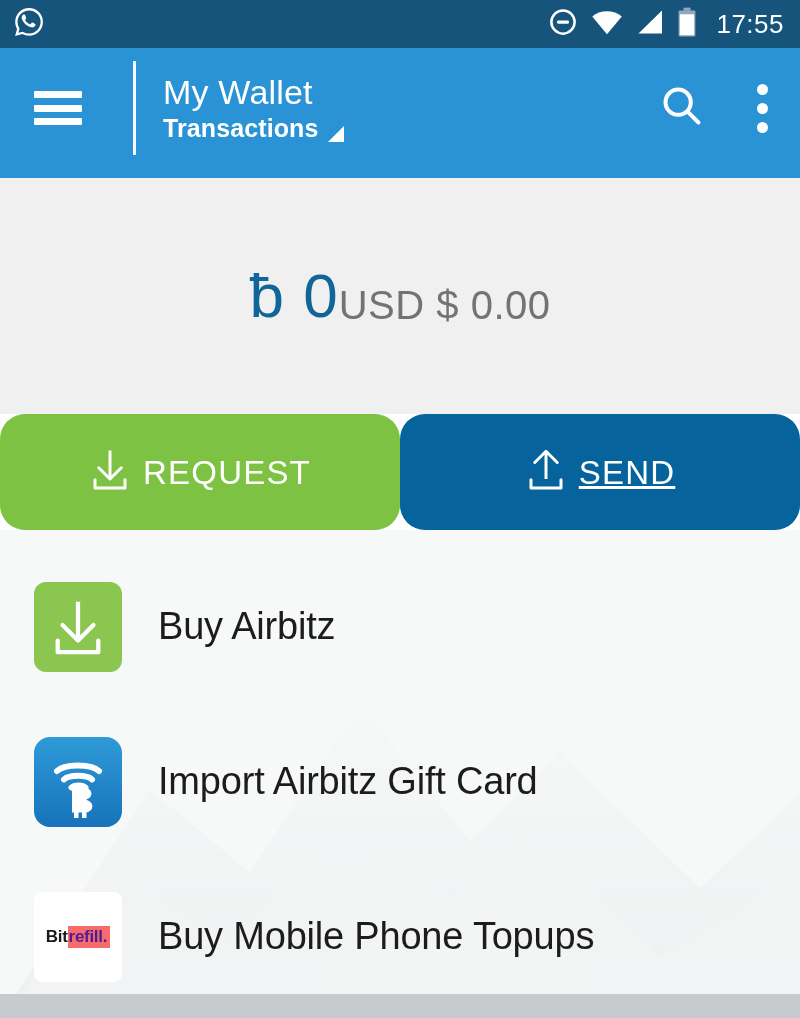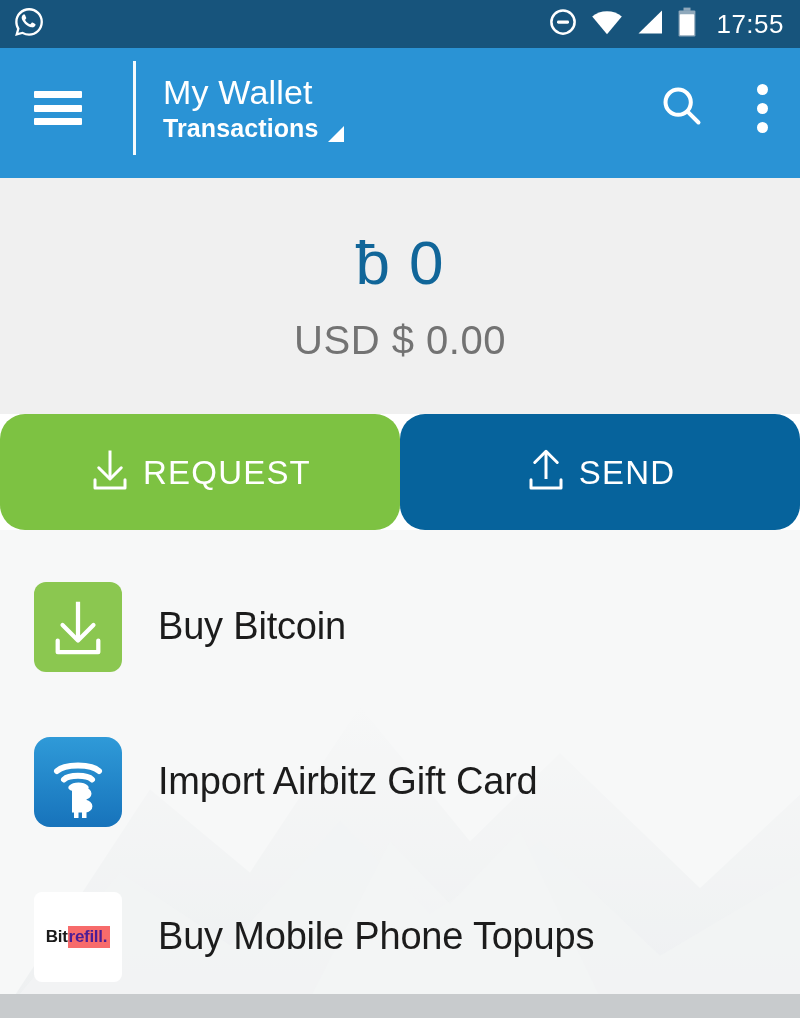--- a/index.html
+++ b/index.html
@@ -66,40 +66,40 @@
     margin-bottom:2px;
   }
   .appbar-actions{ margin-left:auto; display:flex; align-items:center; gap:46px; }
   .kebab{ display:flex; flex-direction:column; gap:8px; align-items:center; cursor:pointer; padding:6px; }
   .kebab i{ display:block; width:11px; height:11px; border-radius:50%; background:#ffffff; }
 
   
   .balance{
     flex:0 0 236px; height:236px;
     background:#f0f0f0;
-    display:flex; flex-direction:column;
+    display:flex; flex-direction:row;
     align-items:center; justify-content:center;
   }
   .balance-btc{
     color:#116699; font-size:62px; font-weight:400;
     line-height:70px; letter-spacing:1px;
   }
   .balance-fiat{
     color:#737373; font-size:40px; font-weight:400;
     line-height:48px; margin-top:18px; letter-spacing:0.5px;
   }
 
   
   .actions{ flex:0 0 116px; height:116px; display:flex; }
   .action-btn{
     flex:1; display:flex; align-items:center; justify-content:center;
     gap:12px; cursor:pointer; color:#ffffff;border-radius:25px;
   }
   .action-btn.request{ background:#7dc242; flex:0 0 400px; }
-  .action-btn.send{ background:#06639c; flex:1; }
+  .action-btn.send{ background:#06639c; flex:1;text-decoration:underline; }
   .action-label{
     font-size:33px; font-weight:400; letter-spacing:1.2px;
     color:#ffffff; line-height:1;
   }
 
   
   .list{
     flex:1 1 auto; position:relative;
     background:#f7f8f8; overflow:hidden;
   }
@@ -254,21 +254,21 @@
     <div class="list-inner">
 
       <div class="list-item">
         <div class="list-icon icon-buy">
           <svg width="58" height="62" viewBox="0 0 30 32">
             <line x1="15" y1="3" x2="15" y2="22" stroke="#ffffff" stroke-width="2.2"></line>
             <polyline points="7,15 15,23 23,15" fill="none" stroke="#ffffff" stroke-width="2.2" stroke-linecap="round" stroke-linejoin="round"></polyline>
             <polyline points="4.5,23 4.5,29 25.5,29 25.5,23" fill="none" stroke="#ffffff" stroke-width="2.2" stroke-linecap="round" stroke-linejoin="round"></polyline>
           </svg>
         </div>
-        <div class="list-label">Buy Bitcoin</div>
+        <div class="list-label">Buy Airbitz</div>
       </div>
 
       <div class="list-item">
         <div class="list-icon icon-airbitz">
           <svg width="88" height="90" viewBox="0 0 88 90">
             <path d="M23 34c7-7.5 35-7.5 42 0" fill="none" stroke="#ffffff" stroke-width="6" stroke-linecap="round"></path>
             <path d="M30 42.5c5-5 23-5 28 0" fill="none" stroke="#ffffff" stroke-width="6" stroke-linecap="round"></path>
             <path d="M37.5 50.5c2.8-2.8 11.2-2.8 14 0" fill="none" stroke="#ffffff" stroke-width="6" stroke-linecap="round"></path>
             <rect x="40" y="51" width="4.5" height="30" fill="#ffffff"></rect>
             <rect x="48" y="51" width="4.5" height="30" fill="#ffffff"></rect>

